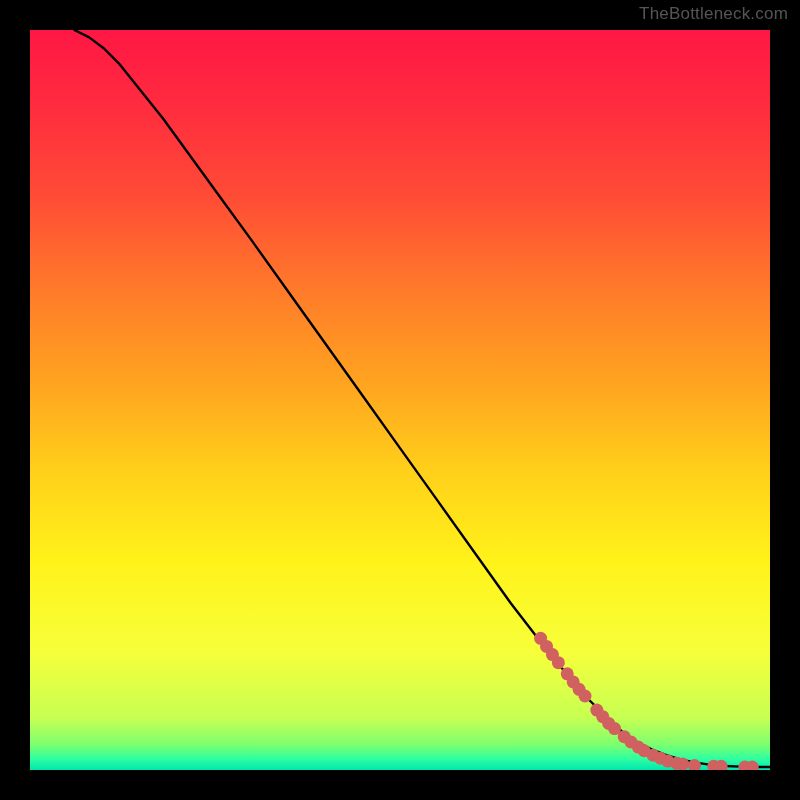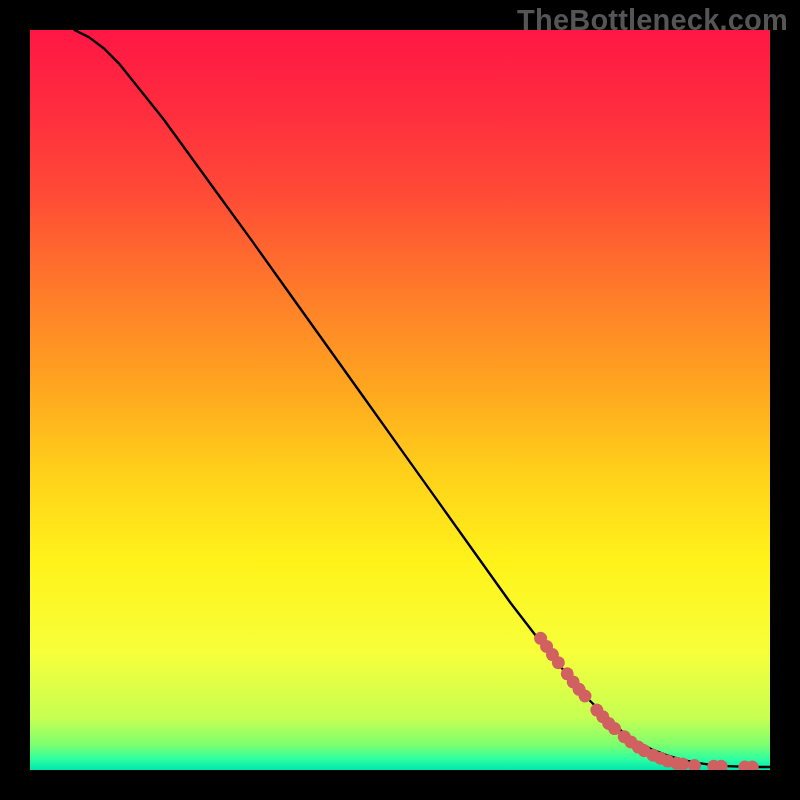--- a/index.html
+++ b/index.html
@@ -15,22 +15,22 @@
     position: relative;
     width: 800px;
     height: 800px;
     background: #000;
   }
   .watermark {
     position: absolute;
     top: 4px;
     right: 12px;
     color: #555;
-    font-size: 29px;
-    font-weight: 700;
+    font-size: 17px;
+    font-weight: 400;
     letter-spacing: 0.2px;
     z-index: 10;
   }
   svg {
     position: absolute;
     left: 30px;
     top: 30px;
     display: block;
   }
 </style>

